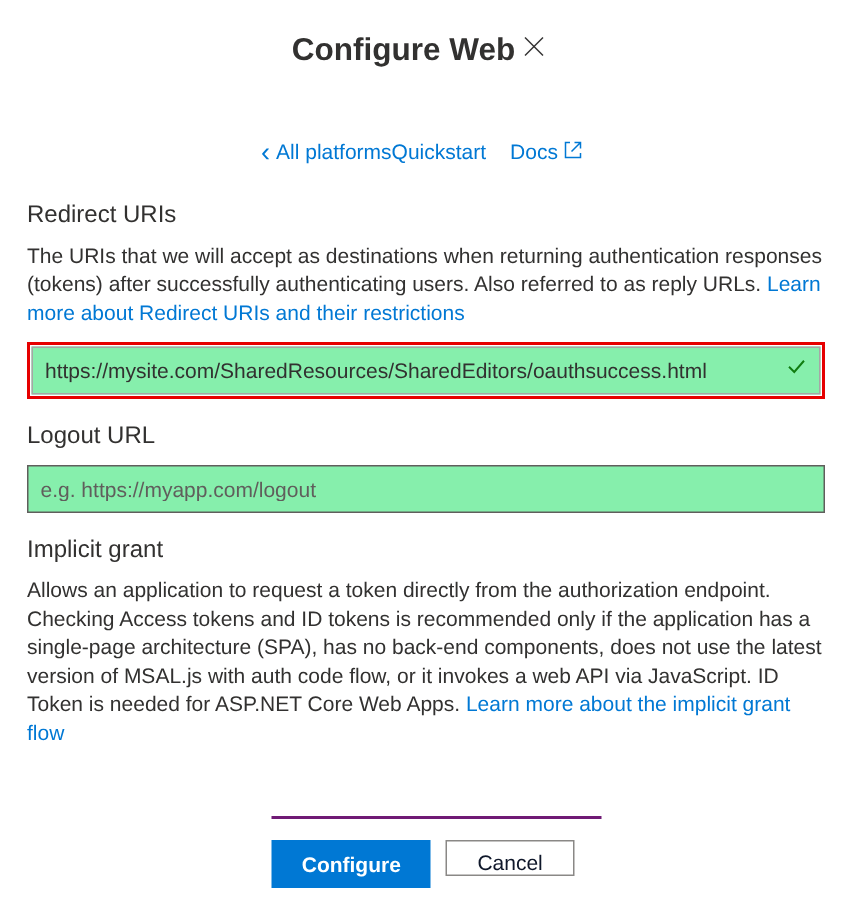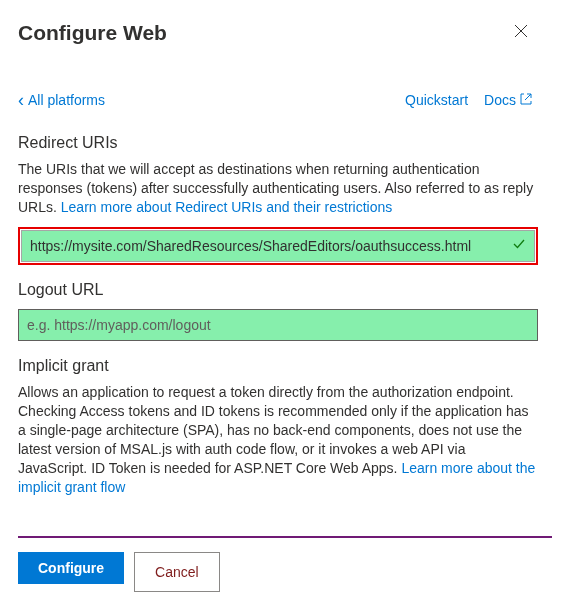--- a/index.html
+++ b/index.html
@@ -1,17 +1,17 @@
 <!DOCTYPE html>
 <html><head>
   <meta charset="utf-8">
   <style>
     * { box-sizing: border-box; font-family: 'Segoe UI', Tahoma, sans-serif; margin: 0; padding: 0; }
     body { width: 568px; height: 610px; overflow: hidden; background: #fff; position: relative; color: #323130; }
-    .container { padding: 18px 16px 0 18px; height: 100%; display: flex; flex-direction: column; }
+    .container { padding: 18px 4px 0 18px; height: 100%; display: flex; flex-direction: column; align-items: center; }
     .header { display: flex; align-items: center; justify-content: space-between; padding-right: 18px; }
     .title { font-size: 21px; font-weight: 600; color: #323130; }
     .close-btn { background: none; border: none; cursor: pointer; padding: 6px; font-size: 16px; color: #323130; }
     .close-btn svg { width: 14px; height: 14px; }
     .toolbar { display: flex; justify-content: space-between; align-items: center; margin-top: 44px; padding-right: 20px; }
     .back-link { color: #0078d4; font-size: 14px; text-decoration: none; cursor: pointer; display: inline-flex; align-items: center; }
     .back-link::before { content: "‹"; font-size: 18px; margin-right: 4px; line-height: 12px; }
     .right-links { display: flex; gap: 16px; }
     .tool-link { color: #0078d4; font-size: 14px; text-decoration: none; cursor: pointer; display: inline-flex; align-items: center; gap: 4px; }
     .ext-icon svg { width: 12px; height: 12px; }
@@ -25,21 +25,21 @@
     .inline-link { color: #0078d4; text-decoration: none; cursor: pointer; }
     .input-row { position: relative; margin-top: 10px; }
     .text-input { width: 100%; border: 1px solid #605e5c; padding: 6px 30px 6px 8px; font-size: 14px; color: #323130; height: 32px; background: #86efac; }
     .text-input::placeholder { color: #605e5c; }
     .valid-wrap { border: 2px solid #e60000; padding: 1px; }
     .valid-wrap .text-input { border: 1px solid #a6a6a6; }
     .check-icon { position: absolute; right: 10px; top: 50%; transform: translateY(-50%); }
     .check-icon svg { width: 14px; height: 14px; }
     .footer { border-top: 2px solid #701a75; padding: 14px 18px 18px 0; display: flex; gap: 10px; }
     .btn-primary { background: #0078d4; color: #fff; border: none; padding: 6px 20px; font-size: 14px; font-weight: 600; cursor: pointer; height: 32px; }
-    .btn-secondary { background: #fff; color: #7f1d1d; border: 1px solid #8a8886; padding: 6px 20px; font-size: 14px; cursor: pointer; height: 40px; }
+    .btn-secondary { background: #fff; color: #0f172a; border: 1px solid #8a8886; padding: 6px 20px; font-size: 14px; cursor: pointer; height: 24px; }
   </style>
 </head>
 <body>
 
 <div class="container">
   <div class="header">
     <div class="title">Configure Web</div>
     <button class="close-btn">
       <span>
         <svg viewBox="0 0 14 14">

